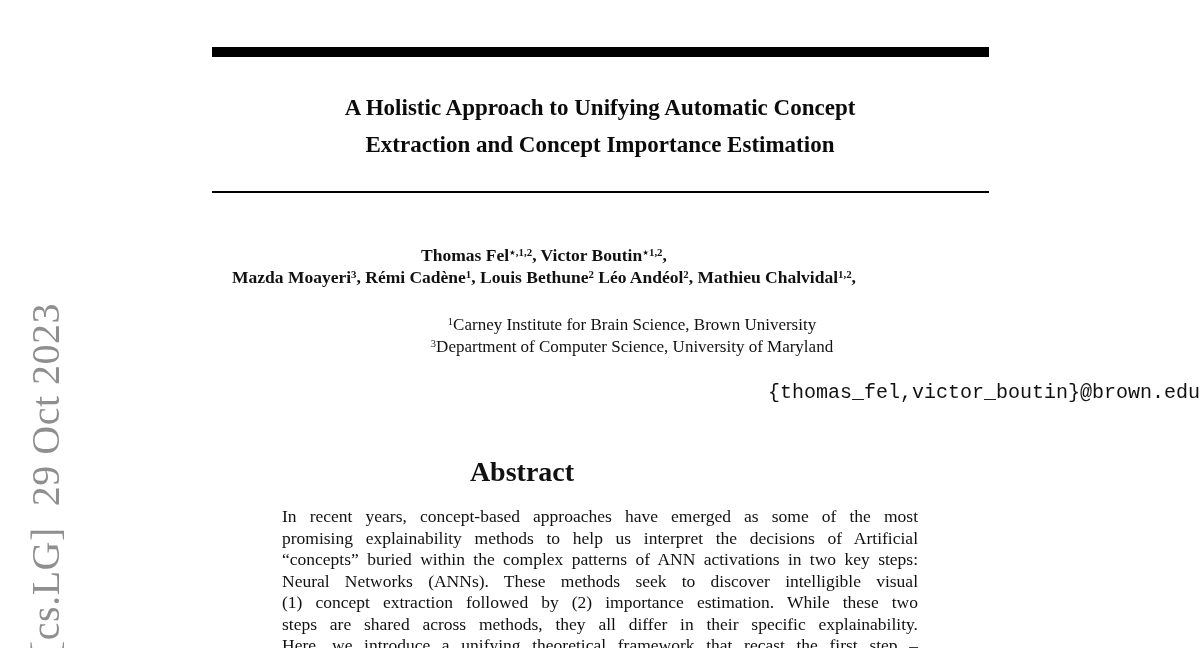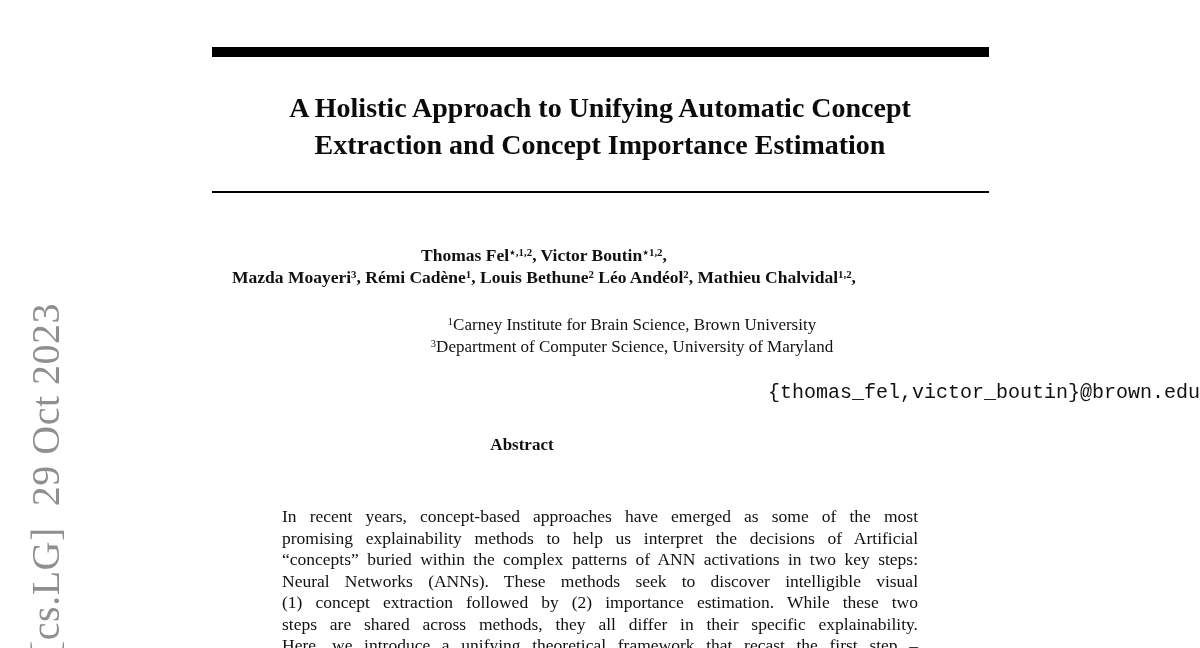--- a/index.html
+++ b/index.html
@@ -42,21 +42,21 @@
     height: 2px;
   }
   .title {
     position: absolute;
     left: 0;
     top: 89px;
     width: 1200px;
     margin: 0;
     text-align: center;
     font-weight: bold;
-    font-size: 28px;
+    font-size: 23px;
     line-height: 37px;
     color: #0b0b0b;
   }
   .title-line { display: block; }
   .authors {
     position: absolute;
     left: 0;
     top: 244px;
     width: 1088px;
     text-align: center;
@@ -87,25 +87,25 @@
     top: 382px;
     width: 1200px;
     text-align: right;
     font-family: "Liberation Mono", "DejaVu Sans Mono", monospace;
     font-size: 20px;
     line-height: 21px;
   }
   .abstract-heading {
     position: absolute;
     left: 0;
-    top: 432px;
+    top: 459px;
     width: 1044px;
     text-align: center;
     font-weight: bold;
-    font-size: 17px;
+    font-size: 28px;
     line-height: 25px;
   }
   .abstract-body {
     position: absolute;
     left: 282px;
     top: 506px;
     width: 636px;
     font-size: 17.5px;
     line-height: 21.5px;
   }

